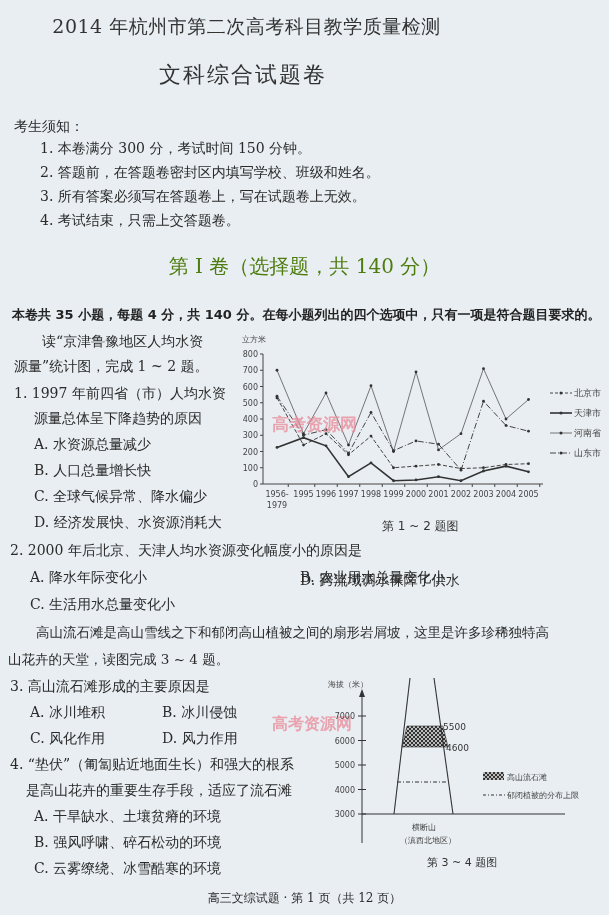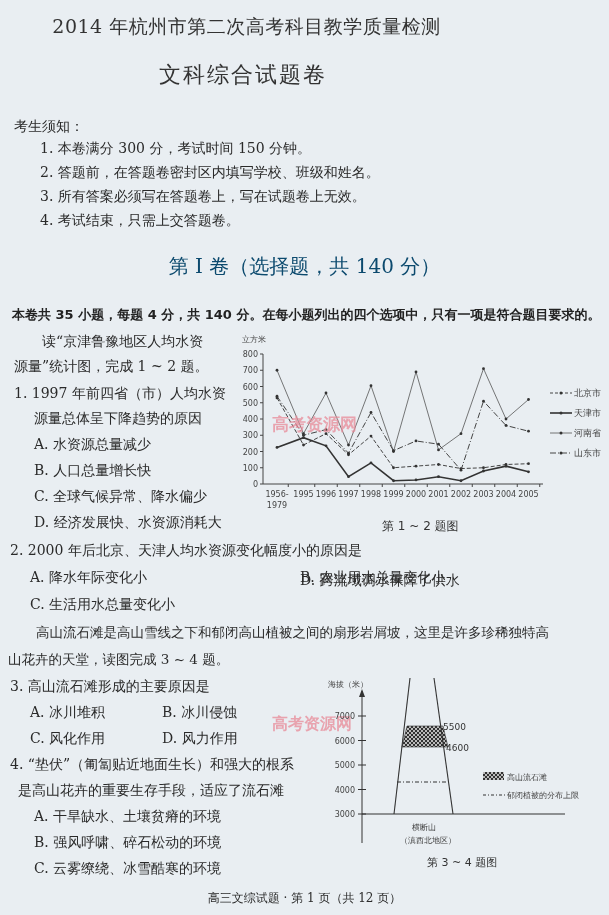--- a/index.html
+++ b/index.html
@@ -8,21 +8,21 @@
     background:#e9eef2;
     font-family:"DejaVu Serif","Liberation Serif",serif;
     color:#2a2a2a;
     position:relative;
   }
   .abs { position:absolute; }
   .title1 { left:0; width:493px; top:14px; text-align:center; font-size:19px; letter-spacing:0.5px; color:#333; }
   .title2 { left:0; width:486px; top:60px; text-align:center; font-size:22px; color:#333; letter-spacing:2px; }
   .notice-head { left:14px; top:118px; font-size:14px; }
   .notice-item { left:40px; font-size:14px; }
-  .section-title { left:0; width:609px; top:253px; text-align:center; font-size:20px; color:#0c4a6e; }
+  .section-title { left:0; width:609px; top:253px; text-align:center; font-size:20px; color:#4d7c0f; }
   .instr { left:12px; top:306px; font-size:13px; font-weight:bold; font-family:"DejaVu Sans","Liberation Sans",sans-serif; color:#222; }
   .q-line { font-size:14px; white-space:nowrap; }
   .watermark { color:#e88a98; font-weight:bold; font-family:"DejaVu Sans",sans-serif; opacity:0.75; }
   .footer { left:0; width:609px; top:890px; text-align:center; font-size:12px; }
   svg text { font-family:"DejaVu Sans","Liberation Sans",sans-serif; }
 </style>
 </head>
 <body>
 
 <div class="abs title1">2014 年杭州市第二次高考科目教学质量检测</div>
@@ -183,21 +183,21 @@
 <div class="abs q-line" style="left:8px; top:651px; font-size:13.5px;">山花卉的天堂，读图完成 3 ~ 4 题。</div>
 
 <div class="abs q-line" style="left:10px; top:678px;">3. 高山流石滩形成的主要原因是</div>
 <div class="abs q-line" style="left:30px; top:704px;">A. 冰川堆积</div>
 <div class="abs q-line" style="left:162px; top:704px;">B. 冰川侵蚀</div>
 <div class="abs q-line" style="left:30px; top:730px;">C. 风化作用</div>
 <div class="abs q-line" style="left:162px; top:730px;">D. 风力作用</div>
 <div class="abs watermark" style="left:272px; top:714px; font-size:16px;">高考资源网</div>
 
 <div class="abs q-line" style="left:10px; top:756px;">4. “垫伏”（匍匐贴近地面生长）和强大的根系</div>
-<div class="abs q-line" style="left:18px; top:782px;">是高山花卉的重要生存手段，适应了流石滩</div>
+<div class="abs q-line" style="left:26px; top:782px;">是高山花卉的重要生存手段，适应了流石滩</div>
 <div class="abs q-line" style="left:34px; top:808px;">A. 干旱缺水、土壤贫瘠的环境</div>
 <div class="abs q-line" style="left:34px; top:834px;">B. 强风呼啸、碎石松动的环境</div>
 <div class="abs q-line" style="left:34px; top:860px;">C. 云雾缭绕、冰雪酷寒的环境</div>
 
 <svg class="abs" style="left:320px; top:675px;" width="289" height="200" viewBox="0 0 289 200">
   <defs>
     <pattern id="hatch" width="4" height="4" patternUnits="userSpaceOnUse">
       <rect width="4" height="4" fill="#bbb"></rect>
       <path d="M0,0 L4,4 M4,0 L0,4" stroke="#222" stroke-width="0.9"></path>
     </pattern>

